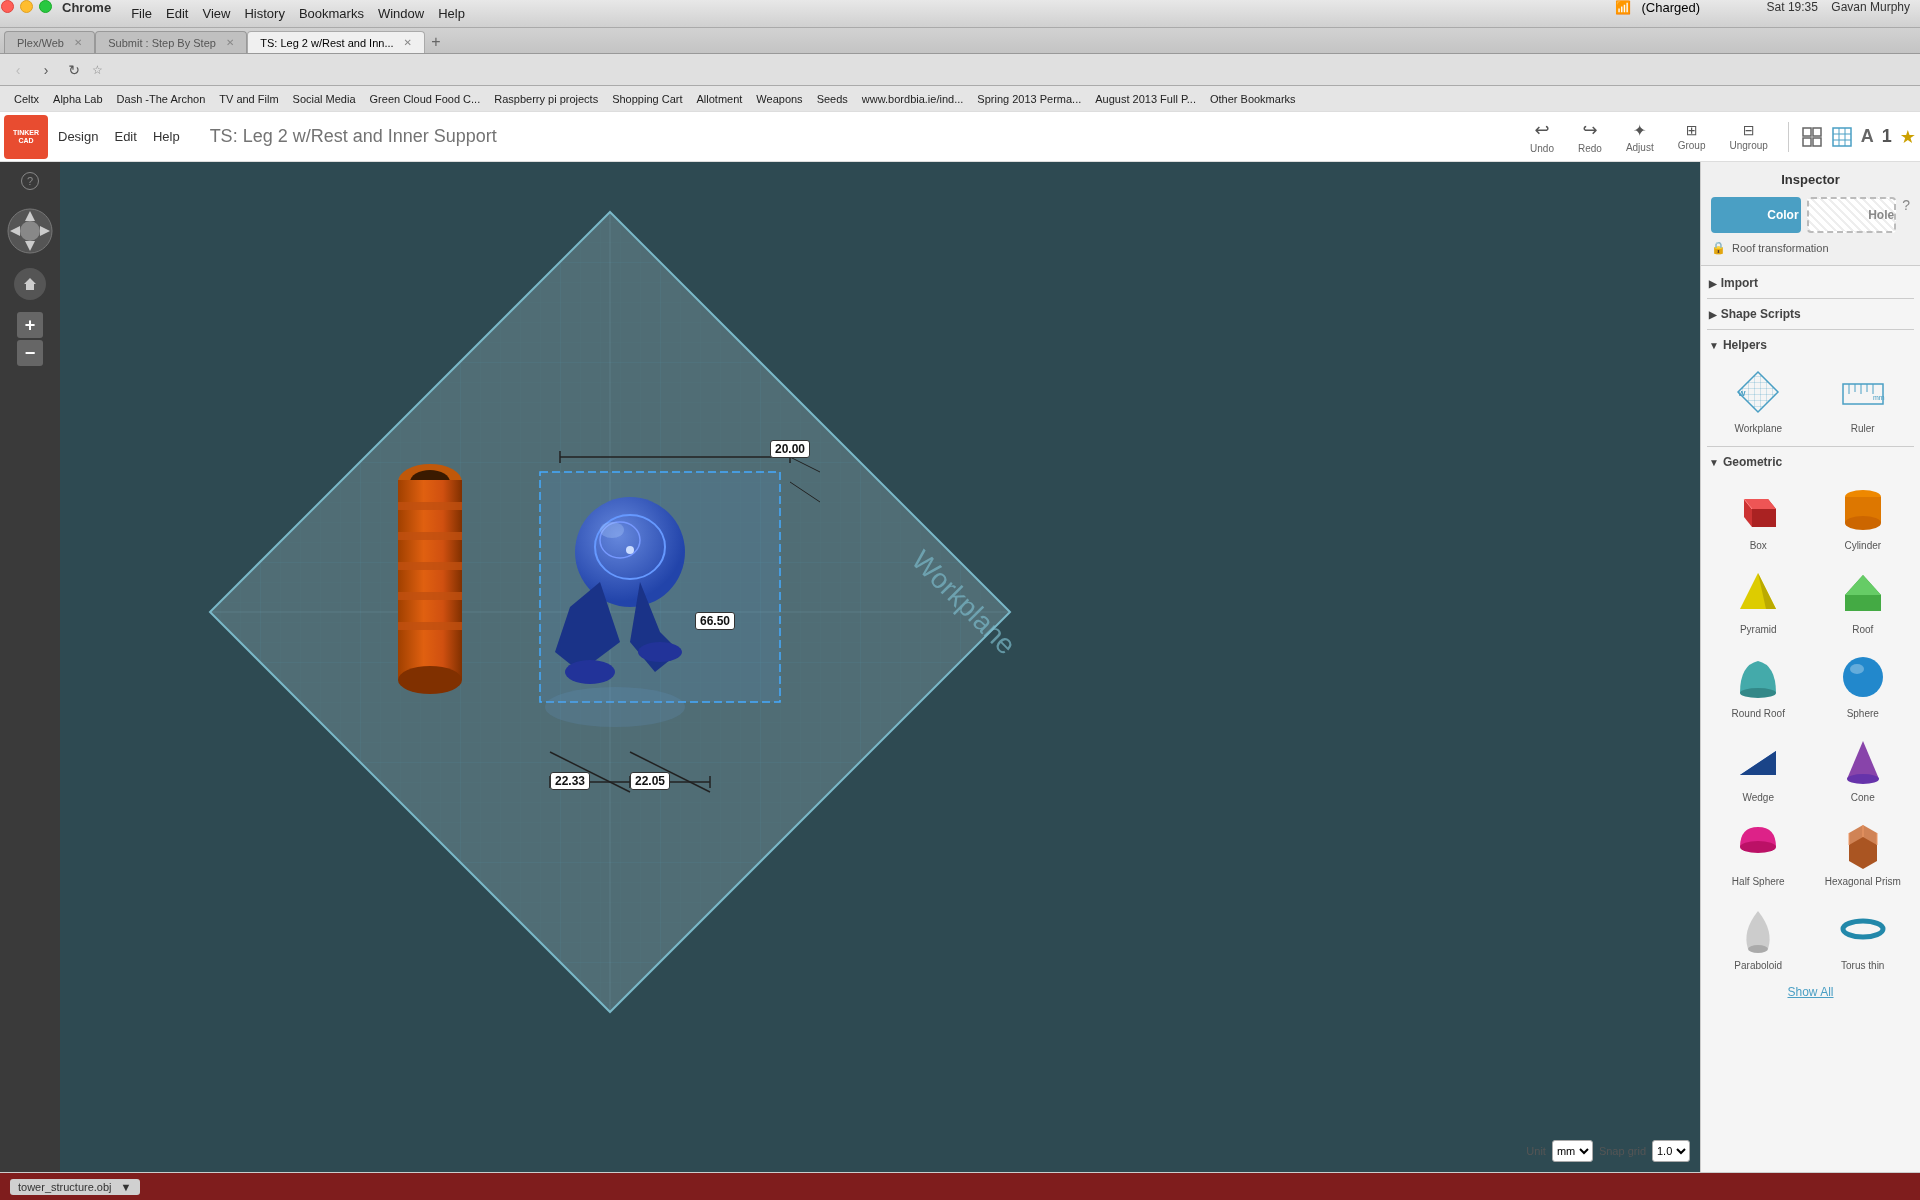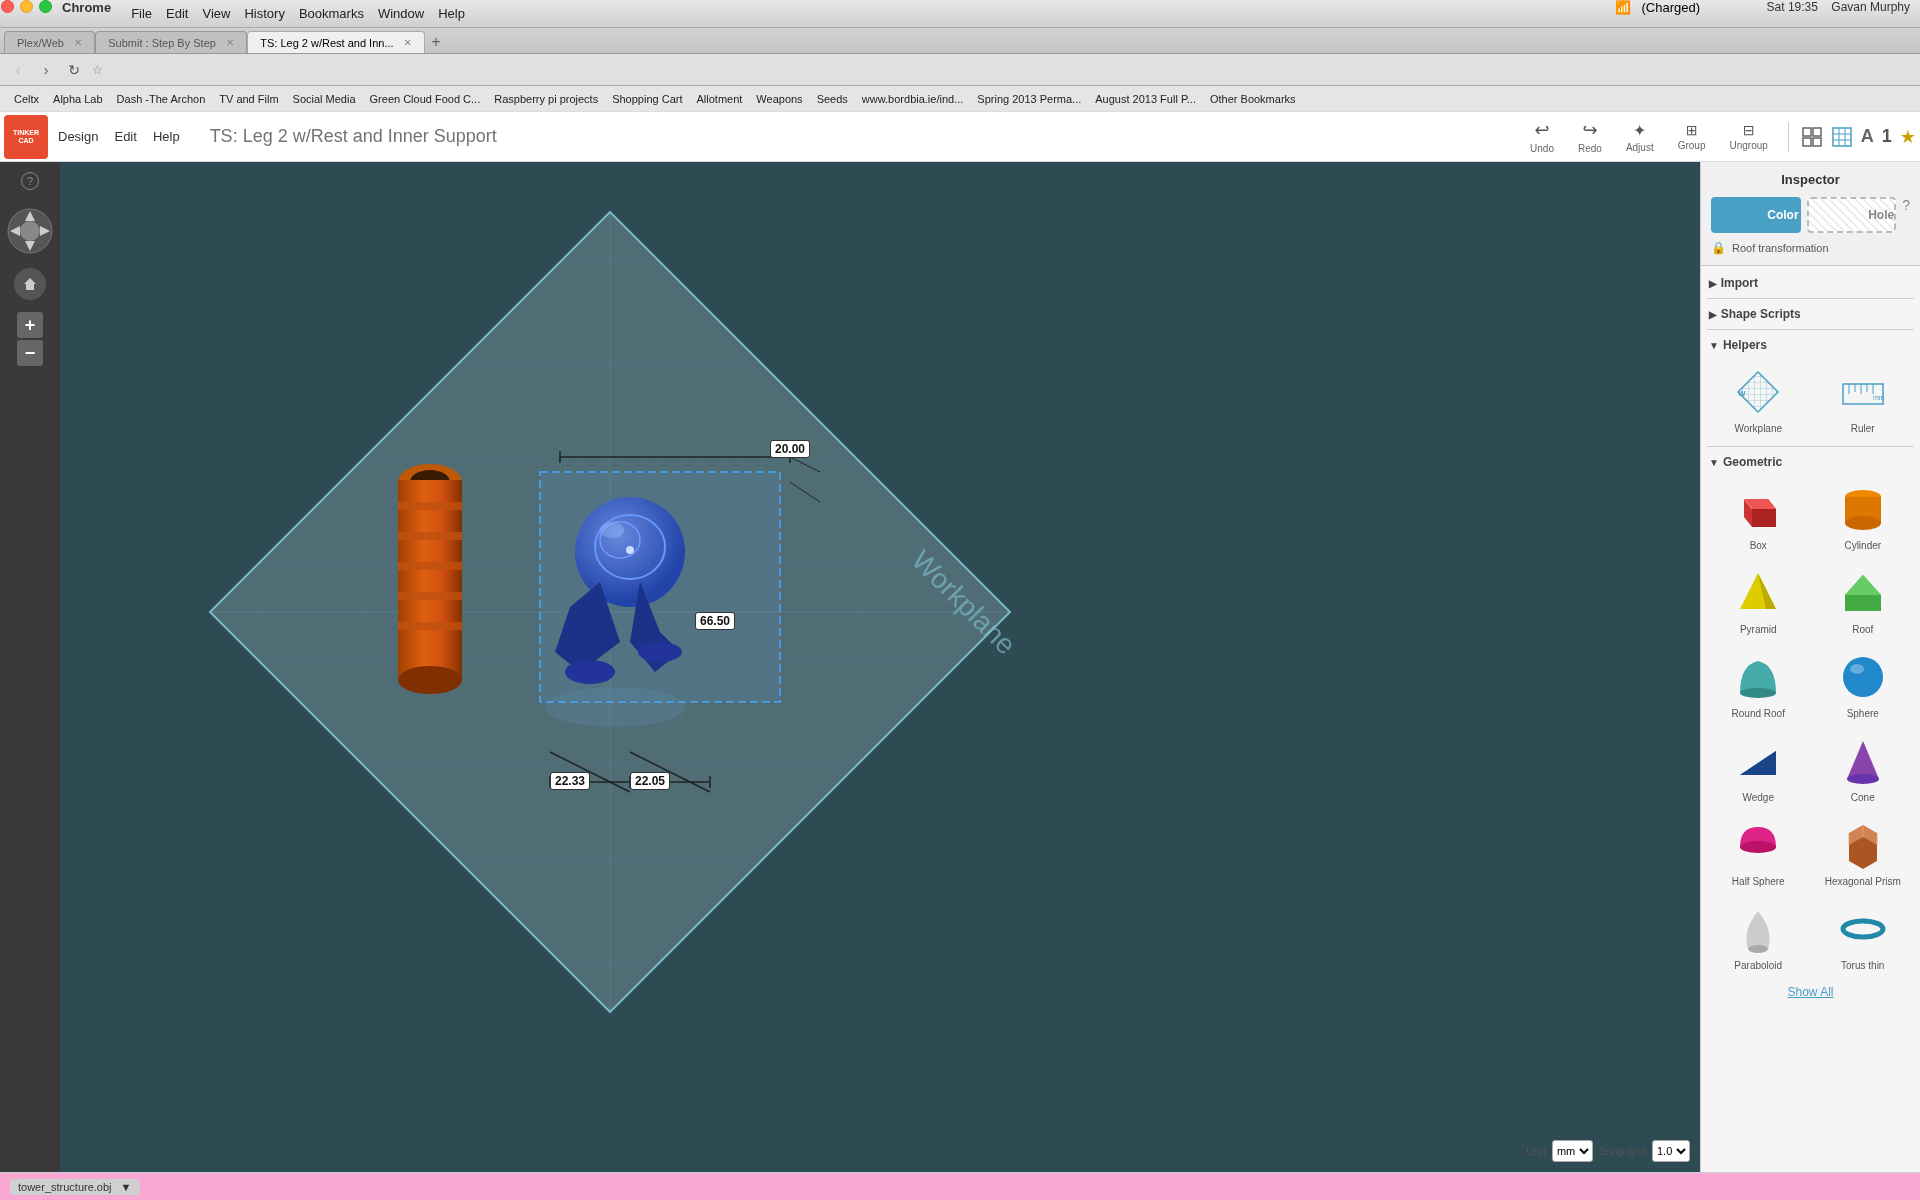--- a/index.html
+++ b/index.html
@@ -221,21 +221,21 @@
       display: flex;
       align-items: center;
       padding: 0 4px;
       gap: 10px;
       position: relative;
     }
 
     
     #statusbar {
       height: 28px;
-      background: #f9a8d4;
+      background: #7f1d1d;
       border-top: 1px solid #ccc;
       display: flex;
       align-items: center;
       padding: 0 10px;
       gap: 10px;
     }
     .status-file { font-size: 11px; color: #333; background: #d0d0d0; padding: 2px 8px; border-radius: 3px; }
 
     
     .dim-label {

